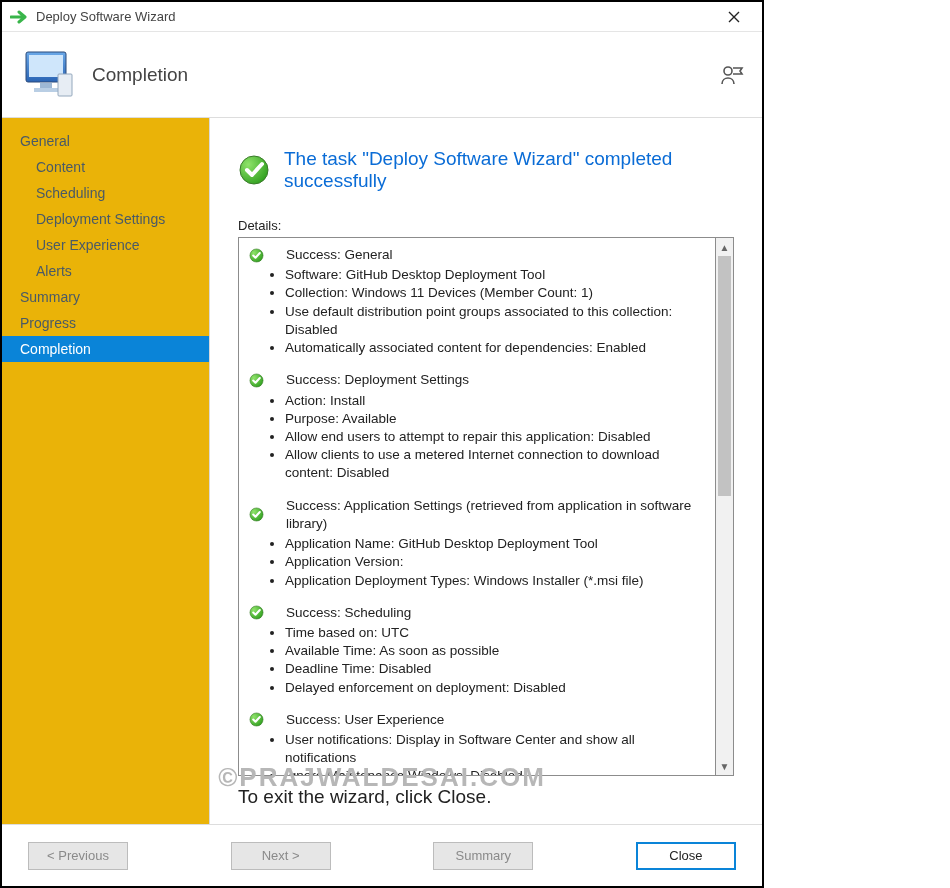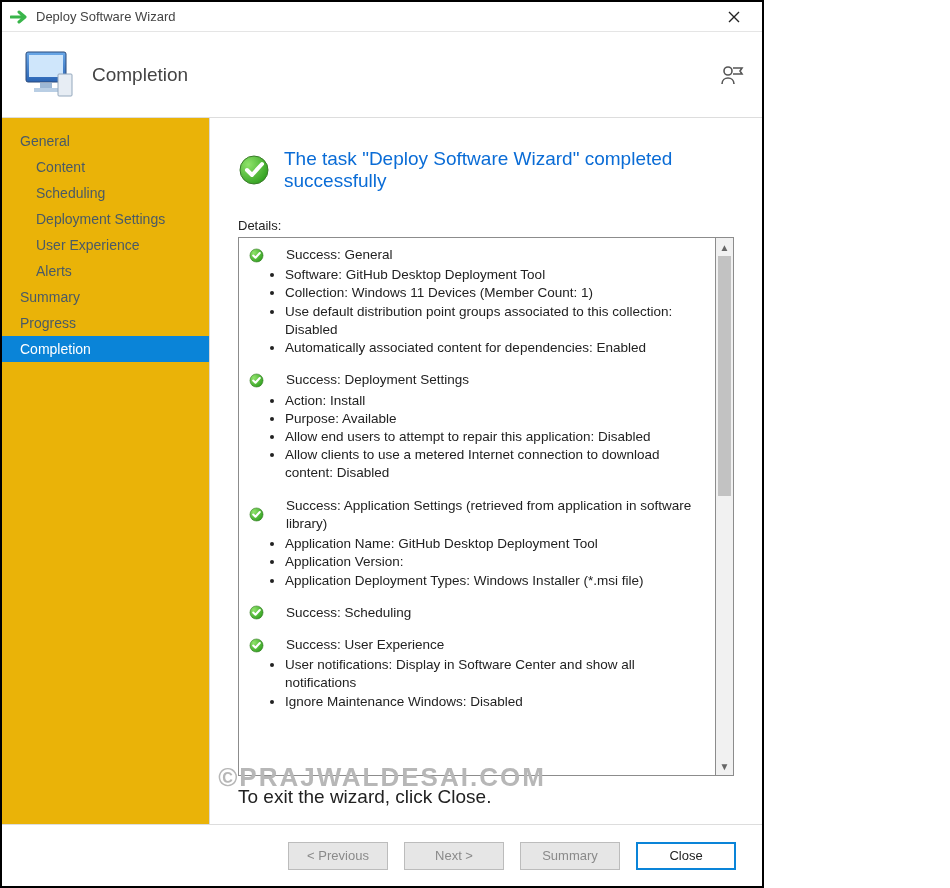--- a/index.html
+++ b/index.html
@@ -139,21 +139,21 @@
 
   .mini-check { width: 15px; height: 15px; flex-shrink: 0; }
 
   .exit-hint { margin-top: 10px; font-size: 19px; color: #222; }
 
   
   .footer {
     height: 62px;
     display: flex;
     align-items: center;
-    justify-content: flex-end;
+    justify-content: space-between;
     gap: 16px;
     padding: 0 26px;
     border-top: 1px solid #ddd;
   }
   .btn {
     min-width: 100px;
     height: 28px;
     border: 1px solid #bcbcbc;
     background: #e6e6e6;
     color: #8a8a8a;
@@ -332,20 +332,26 @@
                       <radialGradient id="gcs" cx="0.3" cy="0.3" r="0.8">
                         <stop offset="0" stop-color="#8fe36a"></stop>
                         <stop offset="1" stop-color="#2f9e1e"></stop>
                       </radialGradient>
                     </defs>
                     <circle cx="8" cy="8" r="7" fill="url(#gcs)" stroke="#3a7a2a" stroke-width="0.6"></circle>
                     <path d="M4.5 8 l2.4 2.4 l4.6 -5" fill="none" stroke="#fff" stroke-width="2.2" stroke-linecap="round" stroke-linejoin="round"></path>
                   </svg></span>
                 <span>Success: Scheduling</span>
               </div>
+              <ul>
+                <li>Time based on: UTC</li>
+                <li>Available Time: As soon as possible</li>
+                <li>Deadline Time: Disabled</li>
+                <li>Delayed enforcement on deployment: Disabled</li>
+              </ul>
             </div>
             <div class="section">
               <div class="section-head">
                 <span class="mini-check"><svg viewBox="0 0 16 16" width="15" height="15">
                     <defs>
                       <radialGradient id="gcs" cx="0.3" cy="0.3" r="0.8">
                         <stop offset="0" stop-color="#8fe36a"></stop>
                         <stop offset="1" stop-color="#2f9e1e"></stop>
                       </radialGradient>
                     </defs>

